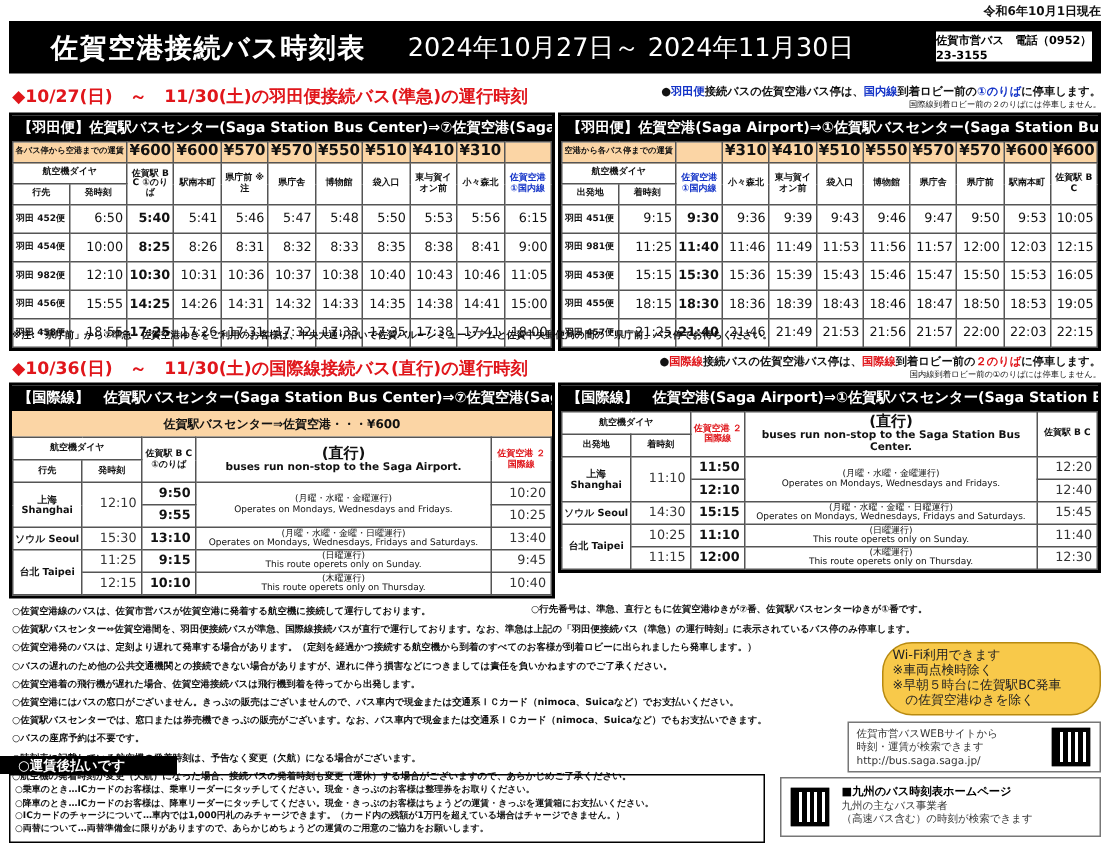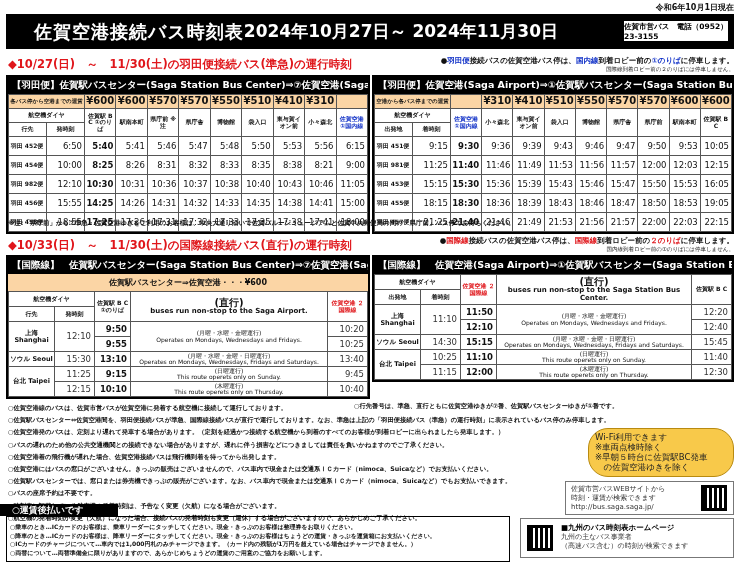--- a/index.html
+++ b/index.html
@@ -1,20 +1,20 @@
 <!DOCTYPE html>
 <html><head>
 <meta charset="utf-8">
 <style>
 *{box-sizing:border-box;margin:0;padding:0}
 body{width:740px;height:568px;background:#fff;font-family:"DejaVu Sans","Liberation Sans",sans-serif;color:#111;position:relative;overflow:hidden}
 .asof{position:absolute;right:6px;top:2px;font-size:8px;font-weight:bold}
 .titlebar{position:absolute;left:6px;top:14px;width:728px;height:35px;background:#000;color:#fff;display:flex;align-items:center}
 .titlebar .t1{font-size:18px;font-weight:bold;margin-left:28px;letter-spacing:1px}
-.titlebar .t2{font-size:17px;font-weight:bold;}
+.titlebar .t2{font-size:17px;font-weight:normal;margin-left:28px}
 .titlebar .tel{position:absolute;right:6px;top:7px;width:104px;height:20px;background:#fff;color:#000;font-size:7.5px;display:flex;align-items:center;justify-content:center;font-weight:bold}
 .sechead{position:absolute;color:#e0161b;font-weight:bold;font-size:11.5px}
 .note-top{position:absolute;font-size:7.5px;font-weight:bold;text-align:right}
 .note-top .b{color:#1434c8}.note-top .r{color:#e0161b}
 .note-top small{display:block;font-size:5.5px;font-weight:normal}
 .tbl{position:absolute;border:2px solid #000;background:#fff}
 .tbl table{border-collapse:collapse;width:100%;table-layout:fixed}
 .tbl td{border:1px solid #555;font-size:8px;text-align:center;height:14px;padding:0 1px;line-height:1.05}
 .cap{background:#000;color:#fff;font-size:9.5px;font-weight:bold;padding:2px 4px;white-space:nowrap;overflow:hidden}
 .fare td{background:#fbd5a5;font-weight:bold;font-size:10px}
@@ -121,21 +121,21 @@
         <tr class="time">
           <td class="dst">羽田 454便</td>
           <td>10:00</td>
           <td class="b">8:25</td>
           <td>8:26</td>
           <td>8:31</td>
           <td>8:32</td>
           <td>8:33</td>
           <td>8:35</td>
           <td>8:38</td>
-          <td>8:21</td>
+          <td>8:41</td>
           <td>9:00</td>
         </tr>
         <tr class="time">
           <td class="dst">羽田 982便</td>
           <td>12:10</td>
           <td class="b">10:30</td>
           <td>10:31</td>
           <td>10:36</td>
           <td>10:37</td>
           <td>10:38</td>
@@ -281,21 +281,21 @@
           <td>21:57</td>
           <td>22:00</td>
           <td>22:03</td>
           <td>22:15</td>
         </tr>
       </tbody>
     </table>
 </div>
 <div class="footnote" style="left:8px;top:219px;width:726px;white-space:nowrap;overflow:hidden">※注:「県庁前」から⑦準急・佐賀空港ゆきをご利用のお客様は、中央大通り沿いで佐賀バルーンミュージアムと佐賀中央郵便局の間の「県庁前」バス停でお待ちください。</div>
 
-<div class="sechead" style="left:8px;top:238px">◆10/33(日)　～　11/30(土)の国際線接続バス(直行)の運行時刻</div>
+<div class="sechead" style="left:8px;top:238px">◆10/36(日)　～　11/30(土)の国際線接続バス(直行)の運行時刻</div>
 <div class="note-top" style="right:6px;top:236px;width:370px">
   <span>●</span><span class="r">国際線</span><span>接続バスの佐賀空港バス停は、</span><span class="r">国際線</span><span>到着ロビー前の</span><span class="r">２のりば</span><span>に停車します。</span>
   <small>国内線到着ロビー前の①のりばには停車しません。</small>
 </div>
 
 <div class="tbl" style="left:6px;top:255px;width:364px">
   <div class="cap">【国際線】　佐賀駅バスセンター(Saga Station Bus Center)⇒⑦佐賀空港(Saga Airport)</div>
   <div class="farebar">佐賀駅バスセンター⇒佐賀空港・・・¥600</div>
   <table class="intl" id="iob">
       <colgroup>

